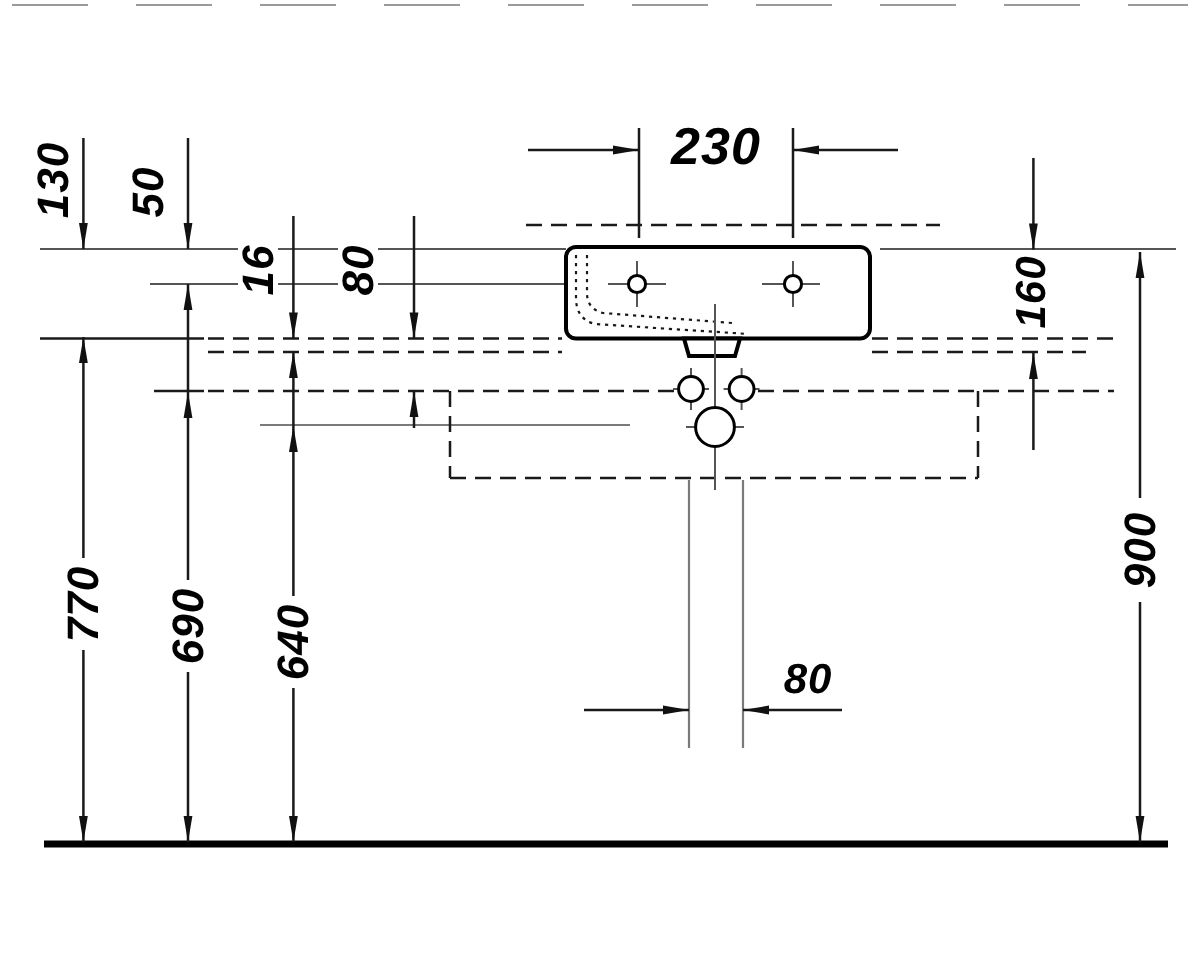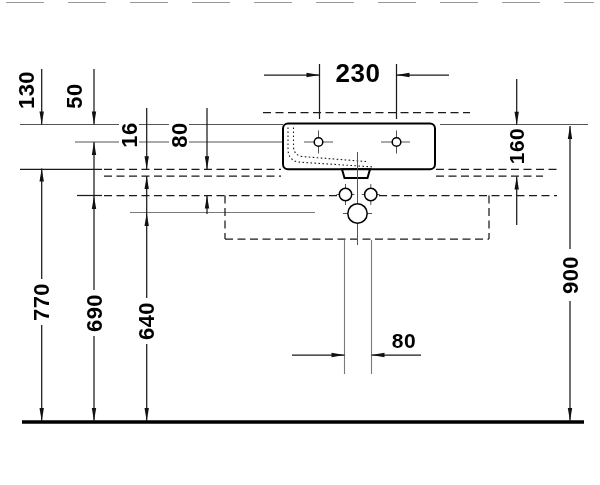--- a/index.html
+++ b/index.html
@@ -1,16 +1,16 @@
 <!DOCTYPE html>
 <html><head>
 <meta charset="utf-8">
 <style>
   html,body{margin:0;padding:0;background:#fff;}
-  #stage{position:relative;width:600px;height:485px;background:#fff;overflow:hidden;}
+  #stage{position:relative;width:600px;height:485px;background:#fff;overflow:hidden;font-style:italic;}
   svg{display:block;}
   .dim{font-family:"Liberation Sans",sans-serif;font-weight:700;font-size:22px;fill:#000;letter-spacing:0.5px;}
   .dim-lg{font-size:26px;}
   .dim-md{font-size:21px;}
   .ln{stroke:#1a1a1a;stroke-width:1.25;fill:none;}
   .ln-thin{stroke:#555;stroke-width:1;fill:none;}
   .ln-gray{stroke:#7a7a7a;stroke-width:1.1;fill:none;}
   .ln-dash{stroke:#1a1a1a;stroke-width:1.25;fill:none;stroke-dasharray:8 4.5;}
   .ln-dot{stroke:#1a1a1a;stroke-width:1.1;fill:none;stroke-dasharray:1.6 2.4;}
   .outline{stroke:#000;stroke-width:2;fill:#fff;}

